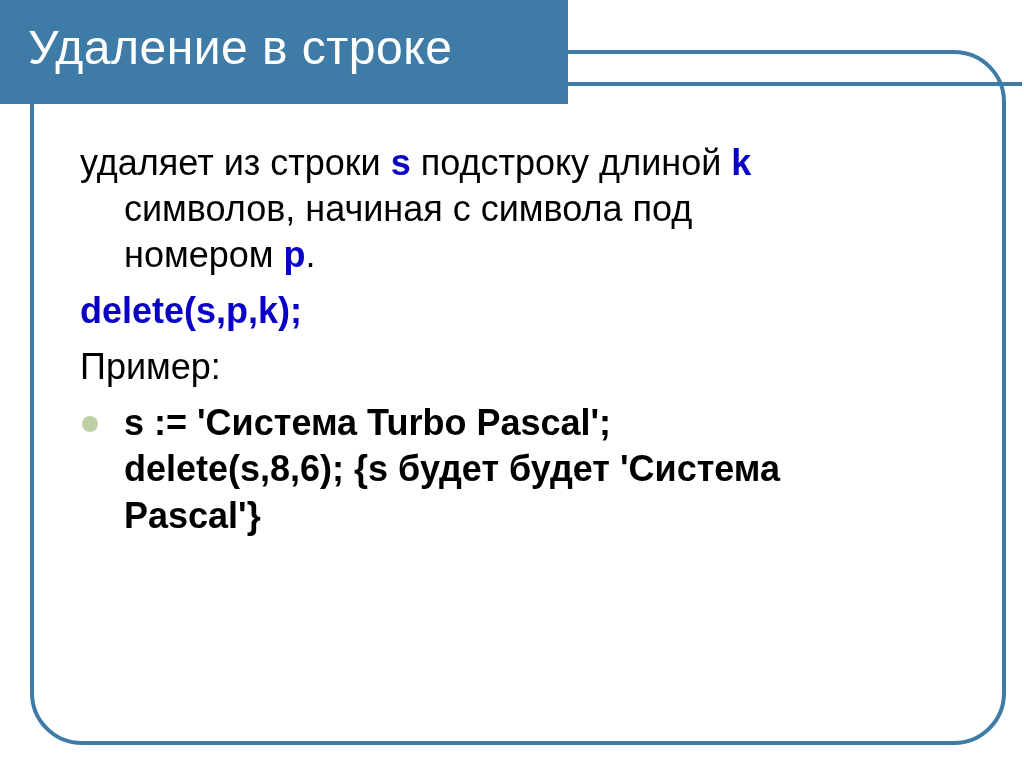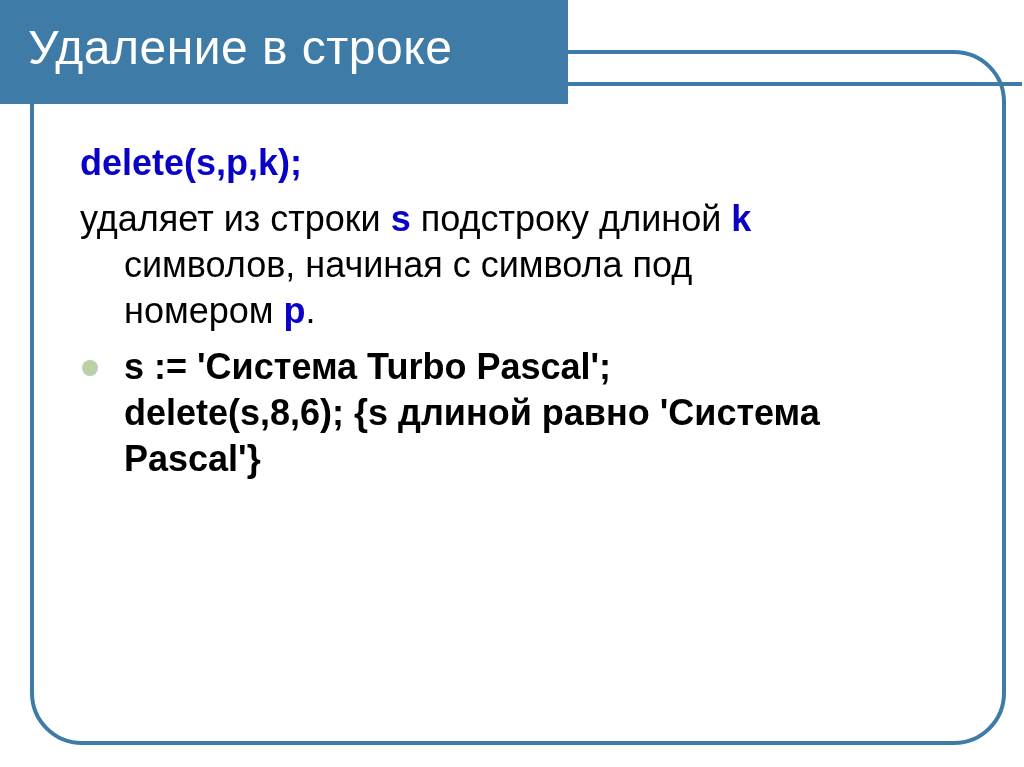--- a/index.html
+++ b/index.html
@@ -48,36 +48,37 @@
 
   <div class="title-band">
     <div class="title-fill" style="width:568px"></div>
     <div class="title-rule"></div>
     <div class="title-text">Удаление в строке</div>
   </div>
 
   <div class="body">
 
     <div class="para">
-      <span class="blue bold">delete(s,p,k);</span>
-    </div>
-
-    <div class="para">
       <div>
         <span>удаляет из строки </span><span class="blue bold">s</span><span> подстроку длиной </span><span class="blue bold">k</span>
       </div>
       <div style="padding-left:44px">символов, начиная с символа под</div>
       <div style="padding-left:44px">
         <span>номером </span><span class="blue bold">p</span><span>.</span>
       </div>
     </div>
 
+    <div class="para">
+      <span class="blue bold">delete(s,p,k);</span>
+    </div>
+
+    <div class="para">Пример:</div>
 
     <div class="para bullet-row">
       <div class="dot"></div>
       <div>s := 'Система Turbo Pascal';</div>
-      <div>delete(s,8,6); {s длиной равно 'Система</div>
+      <div>delete(s,8,6); {s будет будет 'Система</div>
       <div>Pascal'}</div>
     </div>
 
   </div>
 
 </div>
 
 </body></html>

